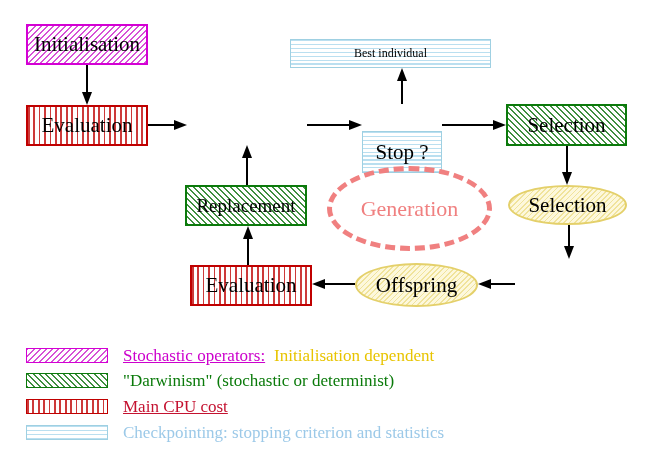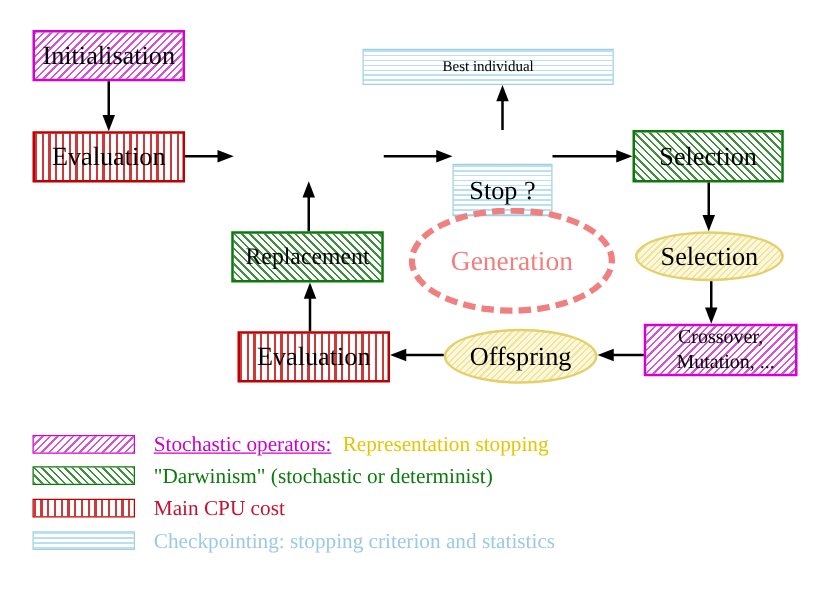--- a/index.html
+++ b/index.html
@@ -68,21 +68,21 @@
     display:flex;align-items:center;
     height:19px;
   }
   .swatch{width:82px;height:15px;box-sizing:border-box;flex:0 0 82px;}
   .swatch.hatch-magenta,.swatch.hatch-green,.swatch.stripes-red{border-width:1.5px;}
   .swatch.stripes-cyan{border-width:1.2px;}
   .legend-text{margin-left:15px;font-size:17px;white-space:nowrap;}
   .lt-magenta{color:#cc00cc;text-decoration:underline;}
   .lt-yellow{color:#e8c400;margin-left:9px;}
   .lt-green{color:#0a7a0a;}
-  .lt-red{color:#c41230;}
+  .lt-red{color:#c41230;text-decoration:underline;}
   .lt-cyan{color:#9cc9e8;}
   .fs21{font-size:21px;}
   .fs20{font-size:12px;}
   .fs19{font-size:19px;}
   .crossover-label{font-size:16px;line-height:1.25;}
   .crossover-label .l2{padding-left:8px;}
 </style>
 </head>
 <body>
 
@@ -102,26 +102,20 @@
   <div class="node hatch-yellow fs21" style="left:508px;top:185px;width:119px;height:40px;">Selection</div>
 
   <div class="node hatch-green fs19" style="left:185px;top:185px;width:122px;height:41px;">Replacement</div>
 
   <div class="node" id="generation" style="left:327px;top:166px;width:165px;height:85px;">Generation</div>
 
   <div class="node stripes-red fs21" style="left:190px;top:265px;width:122px;height:41px;">Evaluation</div>
 
   <div class="node hatch-yellow fs21" style="left:355px;top:263px;width:123px;height:44px;text-align:center;">Offspring</div>
 
-  <div class="node hatch-magenta" style="left:515px;top:259px;width:123px;height:42px;">
-    <div class="crossover-label">
-      <div>Crossover,</div>
-      <div class="l2">Mutation, ...</div>
-    </div>
-  </div>
 
   <div class="line" style="left:86px;top:65px;width:2px;height:30px;"></div>
   <div class="ah ah-down" style="left:82px;top:92px;"></div>
 
   <div class="line" style="left:148px;top:124px;width:28px;height:2px;"></div>
   <div class="ah ah-right" style="left:174px;top:120px;"></div>
 
   <div class="line" style="left:307px;top:124px;width:43px;height:2px;"></div>
   <div class="ah ah-right" style="left:349px;top:120px;"></div>
 
@@ -145,21 +139,21 @@
 
   <div class="line" style="left:247px;top:238px;width:2px;height:27px;"></div>
   <div class="ah ah-up" style="left:243px;top:226px;"></div>
 
   <div class="line" style="left:246px;top:157px;width:2px;height:28px;"></div>
   <div class="ah ah-up" style="left:242px;top:145px;"></div>
 
   <div class="legend-row" style="top:346px;">
     <div class="swatch hatch-magenta"></div>
     <div class="legend-text">
-      <span class="lt-magenta">Stochastic operators:</span><span class="lt-yellow">Representation stopping</span>
+      <span class="lt-magenta">Stochastic operators:</span><span class="lt-yellow">Initialisation dependent</span>
     </div>
   </div>
 
   <div class="legend-row" style="top:371px;">
     <div class="swatch hatch-green"></div>
     <div class="legend-text">
       <span class="lt-green">"Darwinism" (stochastic or determinist)</span>
     </div>
   </div>
 

